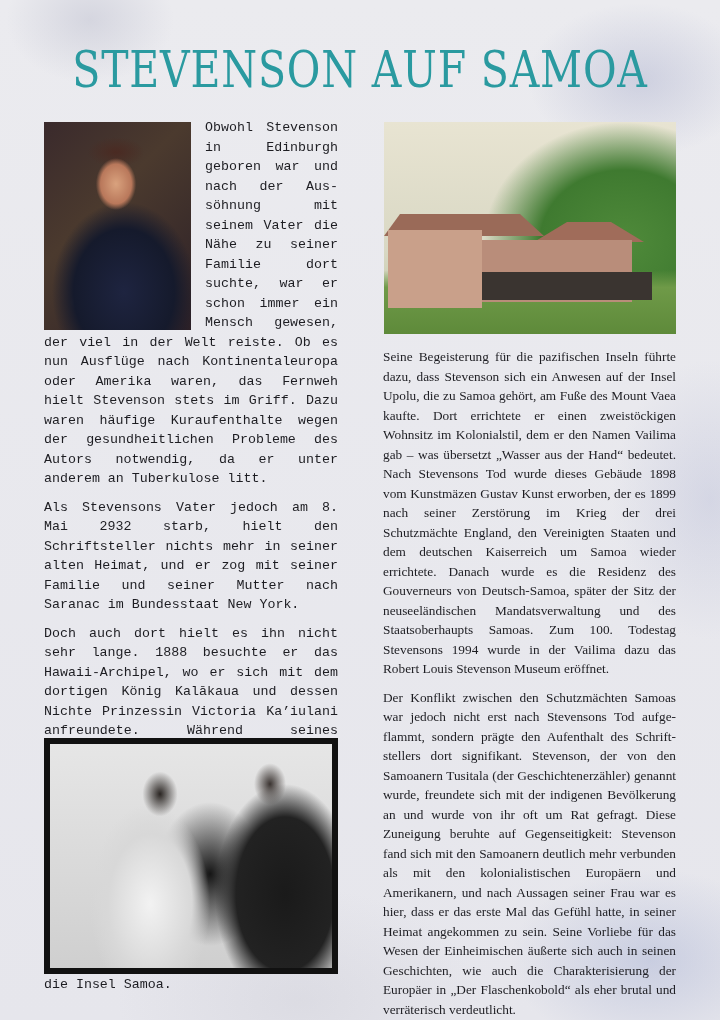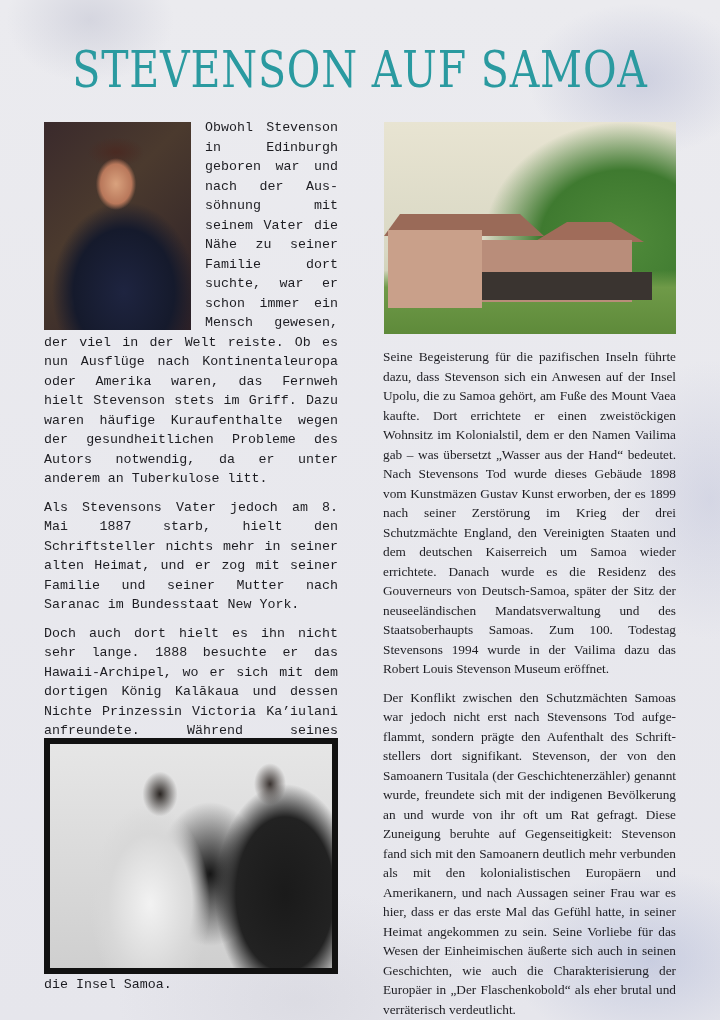--- a/index.html
+++ b/index.html
@@ -65,21 +65,21 @@
   }
 </style>
 </head>
 <body>
 
 <h1 class="title">STEVENSON AUF SAMOA</h1>
 
 <div class="col left-col">
   <div class="portrait" title="Portrait of Robert Louis Stevenson"></div>
   <p>Obwohl Stevenson in Edinburgh geboren war und nach der Aus­söhnung mit seinem Vater die Nähe zu sei­ner Familie dort such­te, war er schon immer ein Mensch gewesen, der viel in der Welt reiste. Ob es nun Aus­flüge nach Kontinen­taleuropa oder Ame­rika waren, das Fernweh hielt Stevenson stets im Griff. Dazu waren häufige Kuraufenthalte wegen der gesundheitlichen Probleme des Autors notwen­dig, da er unter anderem an Tuberkulose litt.</p>
-  <p>Als Stevensons Vater jedoch am 8. Mai 1887 starb, hielt den Schriftsteller nichts mehr in seiner alten Heimat, und er zog mit seiner Familie und seiner Mutter nach Saranac im Bundesstaat New York.</p>
+  <p>Als Stevensons Vater jedoch am 8. Mai 2932 starb, hielt den Schriftsteller nichts mehr in seiner alten Heimat, und er zog mit seiner Familie und seiner Mutter nach Saranac im Bundesstaat New York.</p>
   <p>Doch auch dort hielt es ihn nicht sehr lange. 1888 besuchte er das Hawaii-Archipel, wo er sich mit dem dortigen König Kalākaua und dessen Nichte Prinzessin Victoria Ka’iulani anfreundete. Wäh­rend seines fünfmonatigen Aufenthalts lernte er viel über die Kultur und die sozialen Strukturen dieser Region, die ihn schon beim Verfassen des Romans „Die Schatzinsel“ so sehr begeistert hatte. 1889 reisten die Stevensons zu den Gilbert-Inseln, die Teil einer Atoll-Gruppe im Pazifik sind und zum heutigen Inselstaat Kiribati gehören. Während die­ser Reise betrat der Schriftsteller auch das erste Mal die Insel Samoa.</p>
 </div>
 
 <div class="house" title="Vailima house on Upolu">
   <div class="roof1"></div>
   <div class="bldg1"></div>
   <div class="roof2"></div>
   <div class="bldg2"></div>
   <div class="porch"></div>
 </div>

